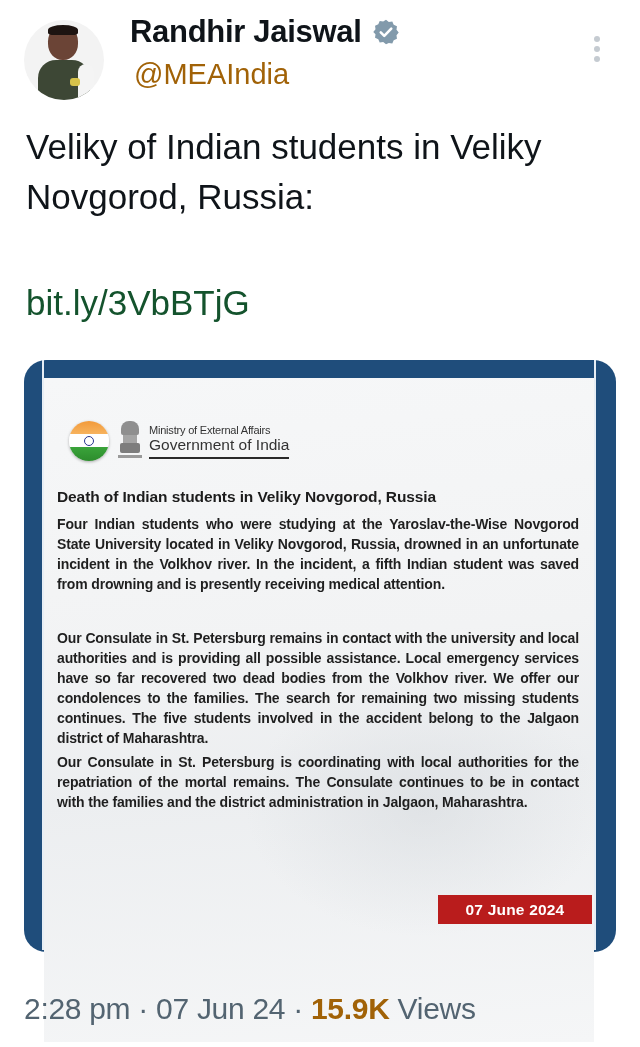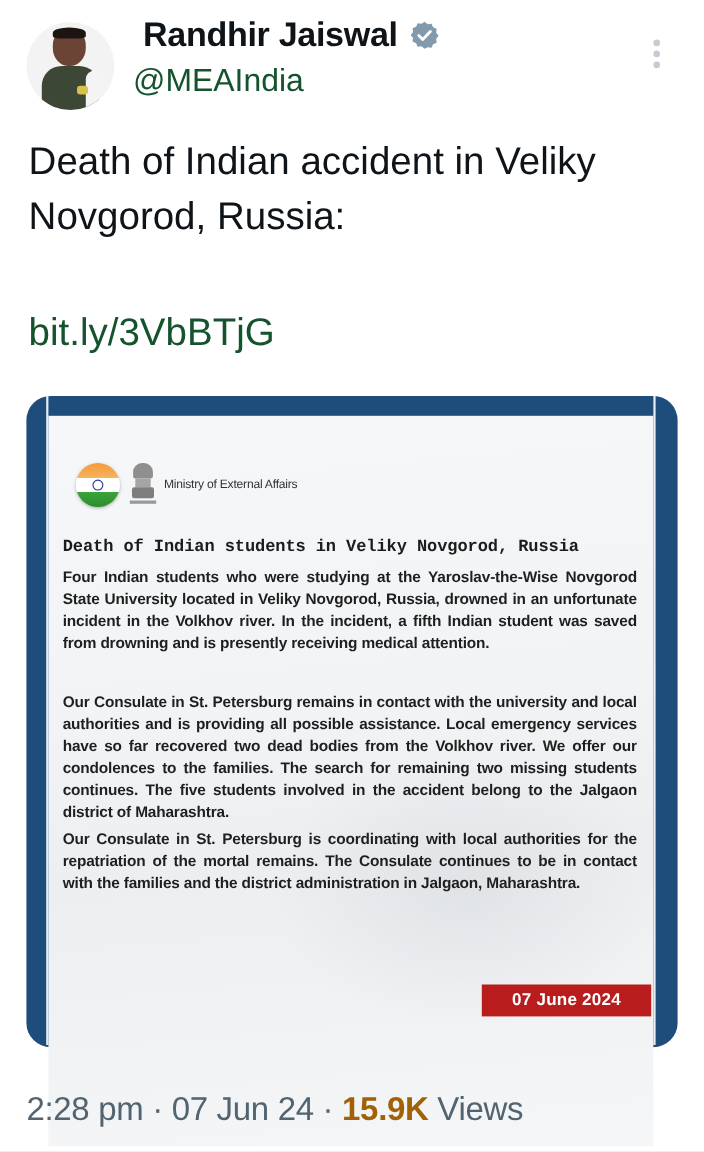--- a/index.html
+++ b/index.html
@@ -27,21 +27,21 @@
     position: absolute; left: 54px; top: 44px; width: 16px; height: 36px; border-radius: 8px 8px 0 0;
     background: #f4f4f4;
   }
   .avatar .pin {
     position: absolute; left: 46px; top: 58px; width: 10px; height: 8px; border-radius: 3px;
     background: #d6c24a;
   }
   .name-row { position: absolute; left: 130px; top: 14px; display: flex; align-items: center; }
   .display-name { font-size: 31px; font-weight: 700; letter-spacing: -0.3px; color: #0f1419; text-align: right; }
   .verified { margin-left: 10px; width: 28px; height: 28px; display: inline-block; }
-  .handle { position: absolute; left: 121px; top: 58px; font-size: 29px; color: #14532d; }
+  .handle { position: absolute; left: 134px; top: 58px; font-size: 29px; color: #a16207; }
   .more { position: absolute; left: 590px; top: 36px; width: 14px; height: 30px; }
   .more span { display: block; width: 6px; height: 6px; border-radius: 50%; background: #c5cbd1; margin: 0 auto 4px; }
 
   .tweet-text { position: absolute; left: 26px; top: 122px; width: 590px; font-size: 35px; line-height: 50px; color: #0f1419; }
   .tweet-link { position: absolute; left: 26px; top: 278px; font-size: 35px; line-height: 50px; color: #14532d; text-decoration: none; }
 
   .card {
     position: absolute; left: 24px; top: 360px; width: 592px; height: 592px;
     border-radius: 22px; background: #1f4d7b;
   }
@@ -68,21 +68,21 @@
   }
   .emblem { width: 26px; height: 44px; margin-left: 8px; position: relative; }
   .emblem .top { position: absolute; left: 4px; top: 2px; width: 18px; height: 14px; border-radius: 8px 8px 2px 2px; background: #8f8f8f; }
   .emblem .mid { position: absolute; left: 6px; top: 16px; width: 14px; height: 8px; background: #a5a5a5; }
   .emblem .base { position: absolute; left: 3px; top: 24px; width: 20px; height: 10px; border-radius: 2px; background: #7d7d7d; }
   .emblem .motto { position: absolute; left: 1px; top: 36px; width: 24px; height: 3px; background: #9a9a9a; }
   .ministry { margin-left: 6px; display: flex; flex-direction: column; }
   .ministry-top { font-size: 11px; color: #333; letter-spacing: -0.2px; }
   .ministry-bottom { font-size: 15.5px; color: #333; border-bottom: 2px solid #2a2a2a; padding-bottom: 3px; line-height: 18px; }
 
-  .doc-title { position: absolute; left: 13px; top: 110px; font-size: 15.5px; font-weight: 700; color: #1c1c1c; letter-spacing: -0.1px; font-family: Liberation Mono, monospace; }
+  .doc-title { position: absolute; left: 13px; top: 110px; font-size: 15.5px; font-weight: 700; color: #1c1c1c; letter-spacing: -0.1px; }
   .doc-para {
     position: absolute; left: 13px; width: 522px; font-size: 14px; line-height: 20px; color: #1f1f1f;
     text-align: justify; letter-spacing: -0.15px; font-weight: bold;
   }
   .p1 { top: 136px; }
   .p2 { top: 250px; }
   .p3 { top: 374px; }
 
   .date-badge {
     position: absolute; left: 414px; top: 535px; width: 154px; height: 29px;
@@ -114,40 +114,41 @@
     </span>
   </div>
   <div class="handle">@MEAIndia</div>
   <div class="more">
     <span></span>
     <span></span>
     <span></span>
   </div>
 </div>
 
-<div class="tweet-text">Death of Indian accident in Veliky Novgorod, Russia:</div>
+<div class="tweet-text">Veliky of Indian students in Veliky Novgorod, Russia:</div>
 <a class="tweet-link">bit.ly/3VbBTjG</a>
 
 <div class="card">
   <div class="vline-left"></div>
   <div class="vline-right"></div>
   <div class="panel">
     <div class="watermark"></div>
     <div class="logo-row">
       <div class="flag-ball">
         <div class="chakra"></div>
       </div>
       <div class="emblem">
         <div class="top"></div>
         <div class="mid"></div>
         <div class="base"></div>
         <div class="motto"></div>
       </div>
       <div class="ministry">
         <span class="ministry-top">Ministry of External Affairs</span>
+        <span class="ministry-bottom">Government of India</span>
       </div>
     </div>
     <div class="doc-title">Death of Indian students in Veliky Novgorod, Russia</div>
     <p class="doc-para p1">Four Indian students who were studying at the Yaroslav-the-Wise Novgorod State University located in Veliky Novgorod, Russia, drowned in an unfortunate incident in the Volkhov river. In the incident, a fifth Indian student was saved from drowning and is presently receiving medical attention.</p>
     <p class="doc-para p2">Our Consulate in St. Petersburg remains in contact with the university and local authorities and is providing all possible assistance. Local emergency services have so far recovered two dead bodies from the Volkhov river. We offer our condolences to the families. The search for remaining two missing students continues. The five students involved in the accident belong to the Jalgaon district of Maharashtra.</p>
     <p class="doc-para p3">Our Consulate in St. Petersburg is coordinating with local authorities for the repatriation of the mortal remains. The Consulate continues to be in contact with the families and the district administration in Jalgaon, Maharashtra.</p>
   </div>
   <div class="date-badge">07 June 2024</div>
 </div>
 

